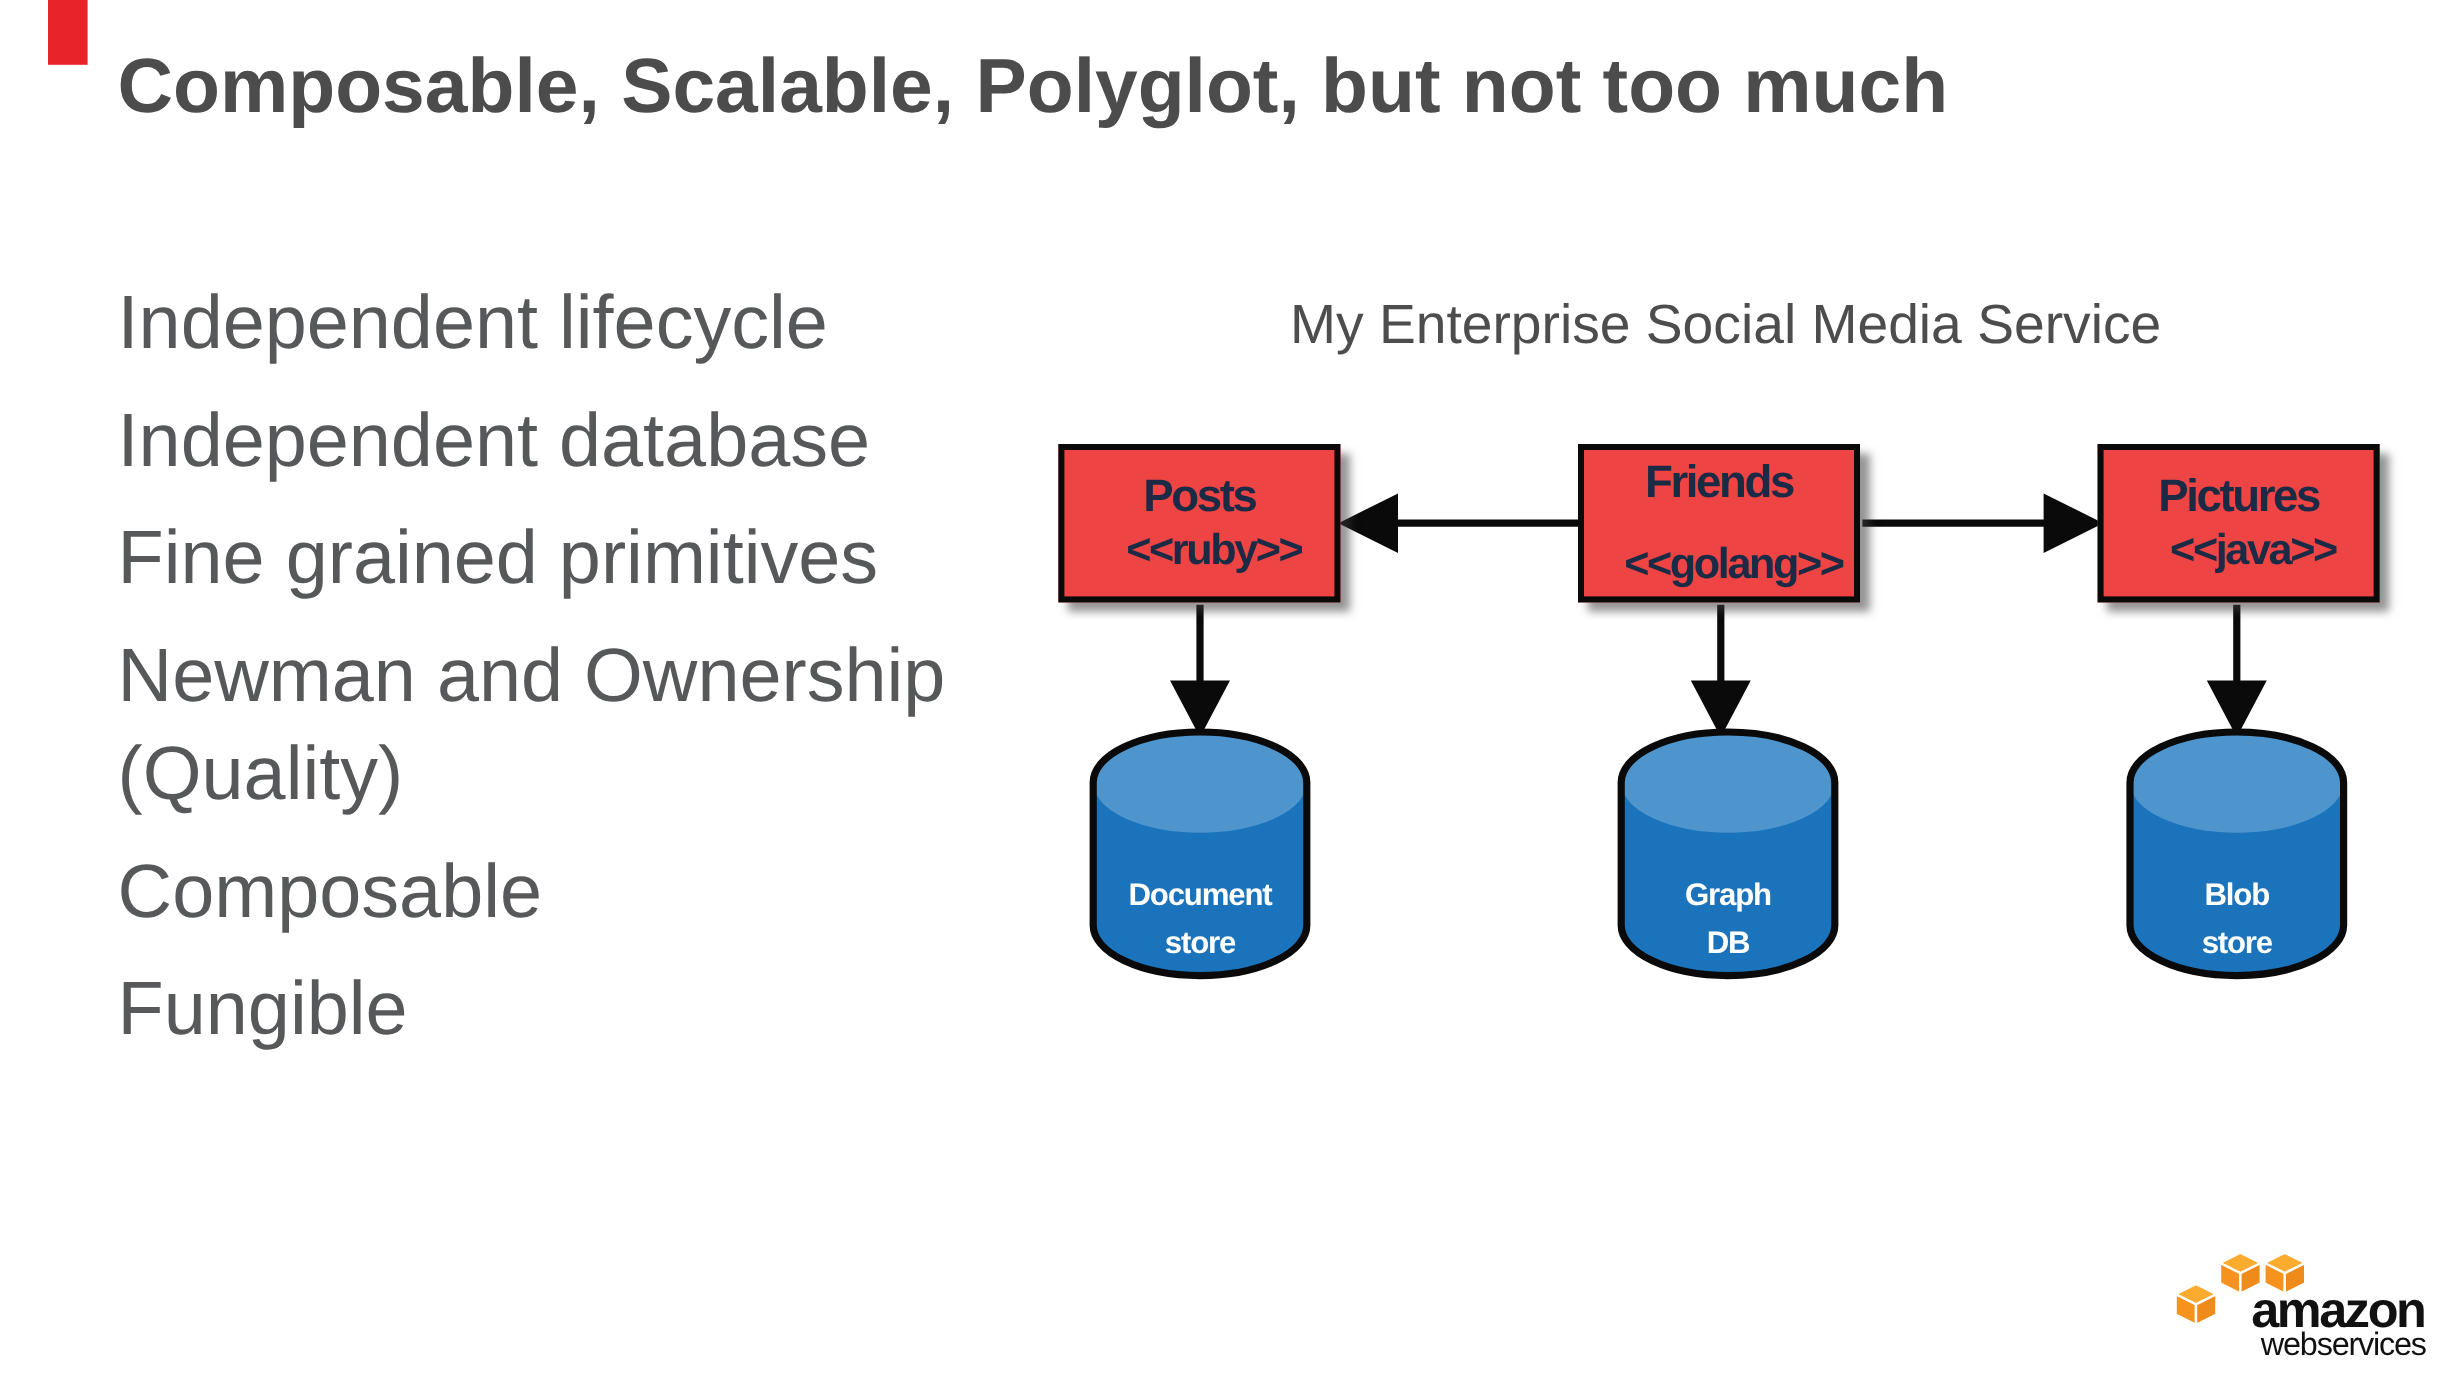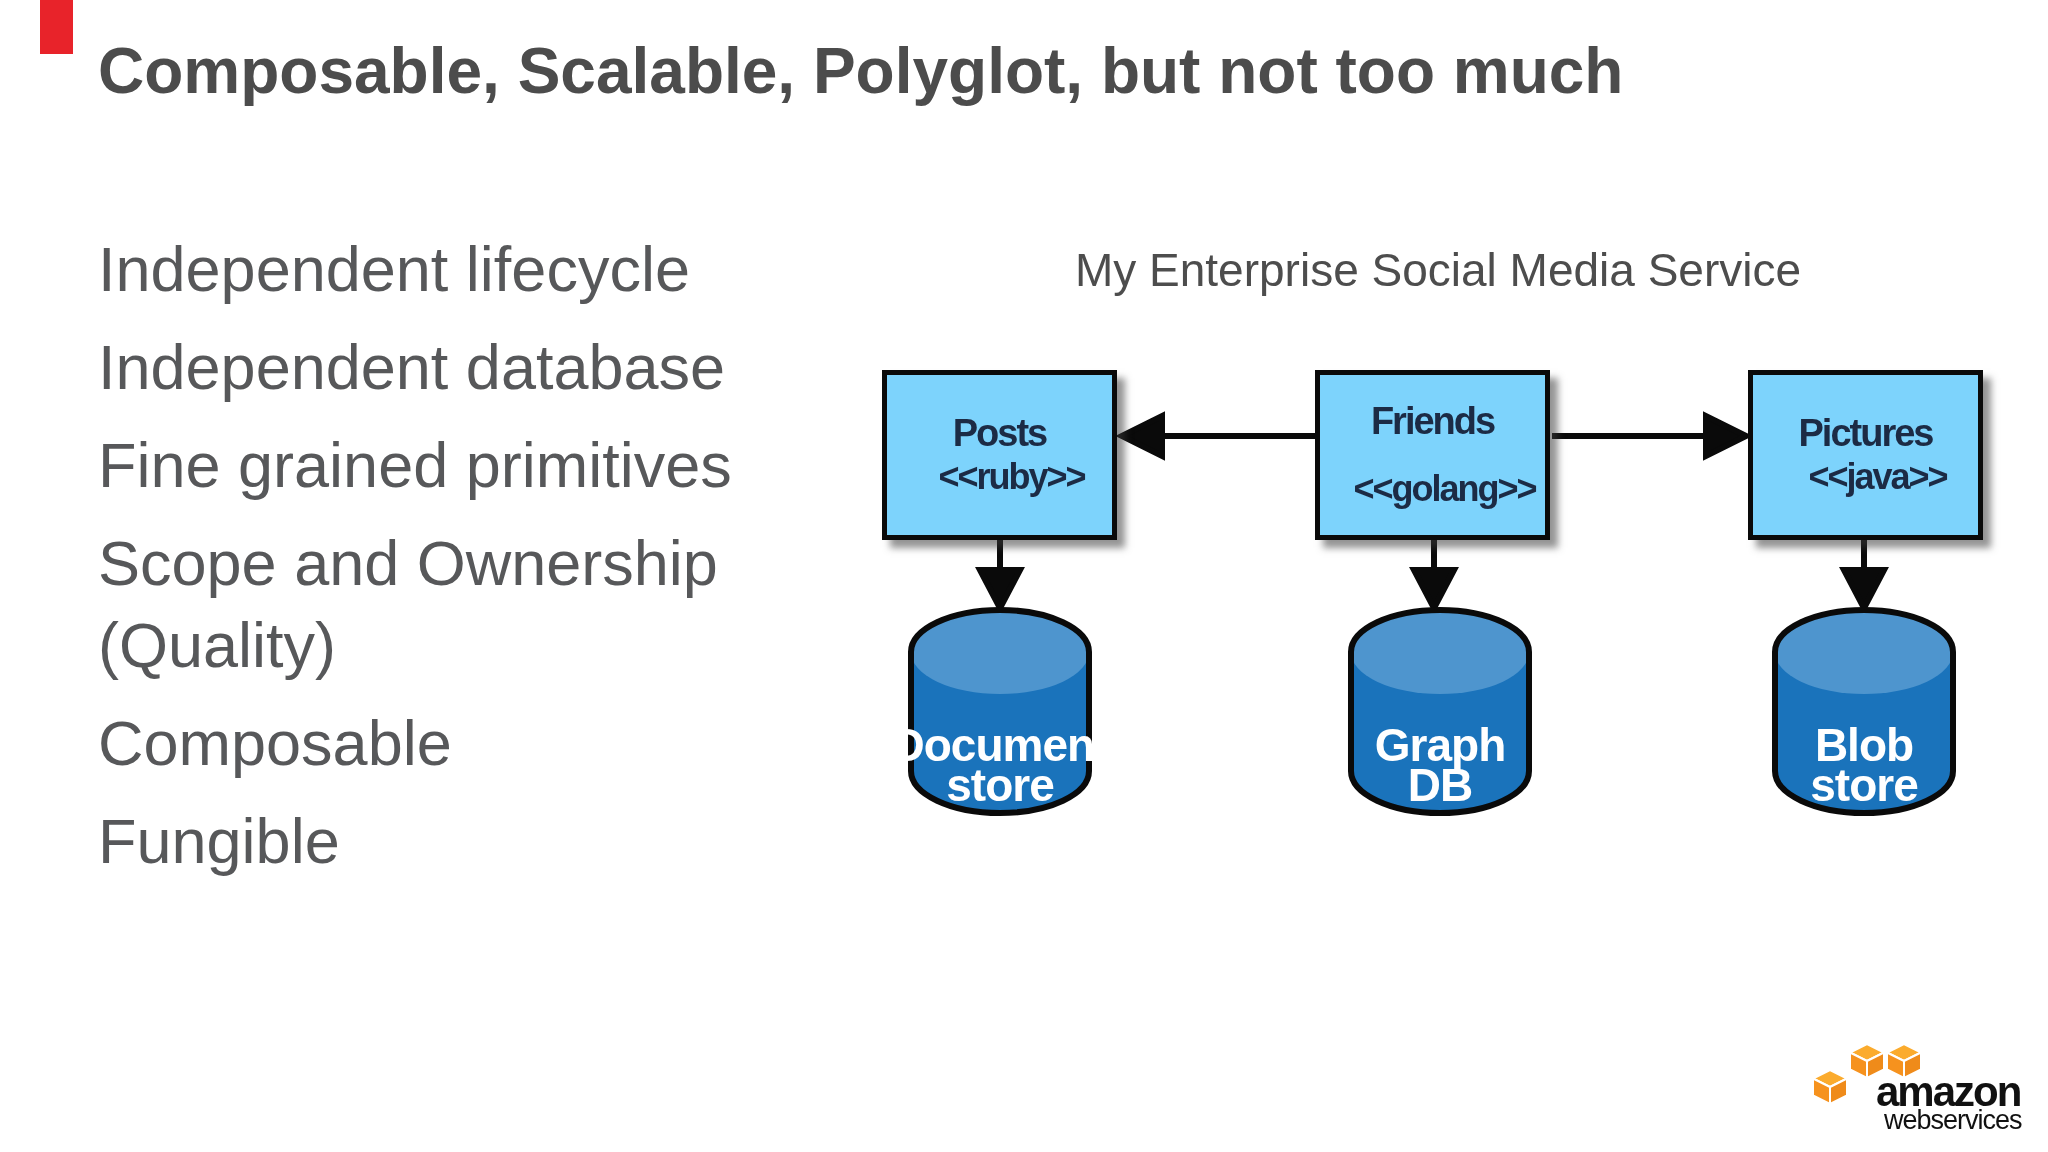--- a/index.html
+++ b/index.html
@@ -17,40 +17,40 @@
   
   .bullets{position:absolute;left:98px;top:228px;width:770px;}
   .bullet{font-size:63px;line-height:82px;color:#57585a;margin-bottom:16px;}
   
   .diagram-title{
     position:absolute;left:1438px;top:243px;transform:translateX(-50%);
     font-size:46px;color:#4d4d4d;white-space:nowrap;
   }
   .arrow-layer{position:absolute;left:0;top:0;width:2048px;height:1152px;}
   .svc-box{
-    position:absolute;width:235px;height:170px;box-sizing:border-box;
-    background:#7dd3fc;border:5px solid #0a0a0a;
+    position:absolute;width:235px;height:132px;box-sizing:border-box;
+    background:#ef4444;border:5px solid #0a0a0a;
     box-shadow:8px 8px 7px rgba(60,60,60,0.55);
     display:flex;flex-direction:column;align-items:center;justify-content:center;
     color:#1c2b45;font-weight:bold;letter-spacing:-2px;
   }
   .svc-box .svc-name{font-size:38px;line-height:44px;}
   .svc-box .svc-stereotype{font-size:36px;line-height:44px;margin-left:24px;}
   .box-posts{left:882px;top:370px;}
   .box-friends{left:1315px;top:370px;gap:24px;}
   .box-pictures{left:1748px;top:370px;}
   .cylinder{position:absolute;width:190px;height:215px;}
   .cyl-doc{left:905px;top:604px;}
   .cyl-graph{left:1345px;top:604px;}
   .cyl-blob{left:1769px;top:604px;}
   .cyl-label{
     position:absolute;left:0;top:0;width:100%;height:100%;
-    display:flex;flex-direction:column;align-items:center;justify-content:flex-end;
+    display:flex;flex-direction:column;justify-content:flex-end;
     padding-bottom:14px;box-sizing:border-box;
-    color:#ffffff;font-weight:bold;font-size:46px;line-height:40px;letter-spacing:-1px;text-align:center;
+    color:#ffffff;font-weight:bold;font-size:26px;line-height:40px;letter-spacing:-1px;text-align:center;
   }
   
   .footer-caption{
     position:absolute;left:1092px;top:1089px;z-index:2;
     font-size:45px;color:#595959;white-space:nowrap;
   }
   .aws-cubes{position:absolute;left:1810px;top:1042px;z-index:1;}
   .aws-text{position:absolute;z-index:3;color:#111111;}
   .aws-amazon{left:1876px;top:1068px;font-size:42px;font-weight:bold;letter-spacing:-2px;}
   .aws-webservices{left:1884px;top:1105px;font-size:27px;font-weight:normal;letter-spacing:-1px;}
@@ -61,21 +61,21 @@
 <div class="slide">
 
   <div class="red-marker"></div>
 
   <div class="slide-title">Composable, Scalable, Polyglot, but not too much</div>
 
   <div class="bullets">
     <div class="bullet">Independent lifecycle</div>
     <div class="bullet">Independent database</div>
     <div class="bullet">Fine grained primitives</div>
-    <div class="bullet">Scope and Ownership (Quality)</div>
+    <div class="bullet">Newman and Ownership (Quality)</div>
     <div class="bullet">Composable</div>
     <div class="bullet">Fungible</div>
   </div>
 
   <div class="diagram-title">My Enterprise Social Media Service</div>
 
   <svg class="arrow-layer" width="2048" height="1152" viewBox="0 0 2048 1152">
     <g stroke="#0a0a0a" stroke-width="6" fill="#0a0a0a">
       <line x1="1318" y1="436" x2="1160" y2="436"></line>
       <polygon points="1122,436 1162,416 1162,456"></polygon>

